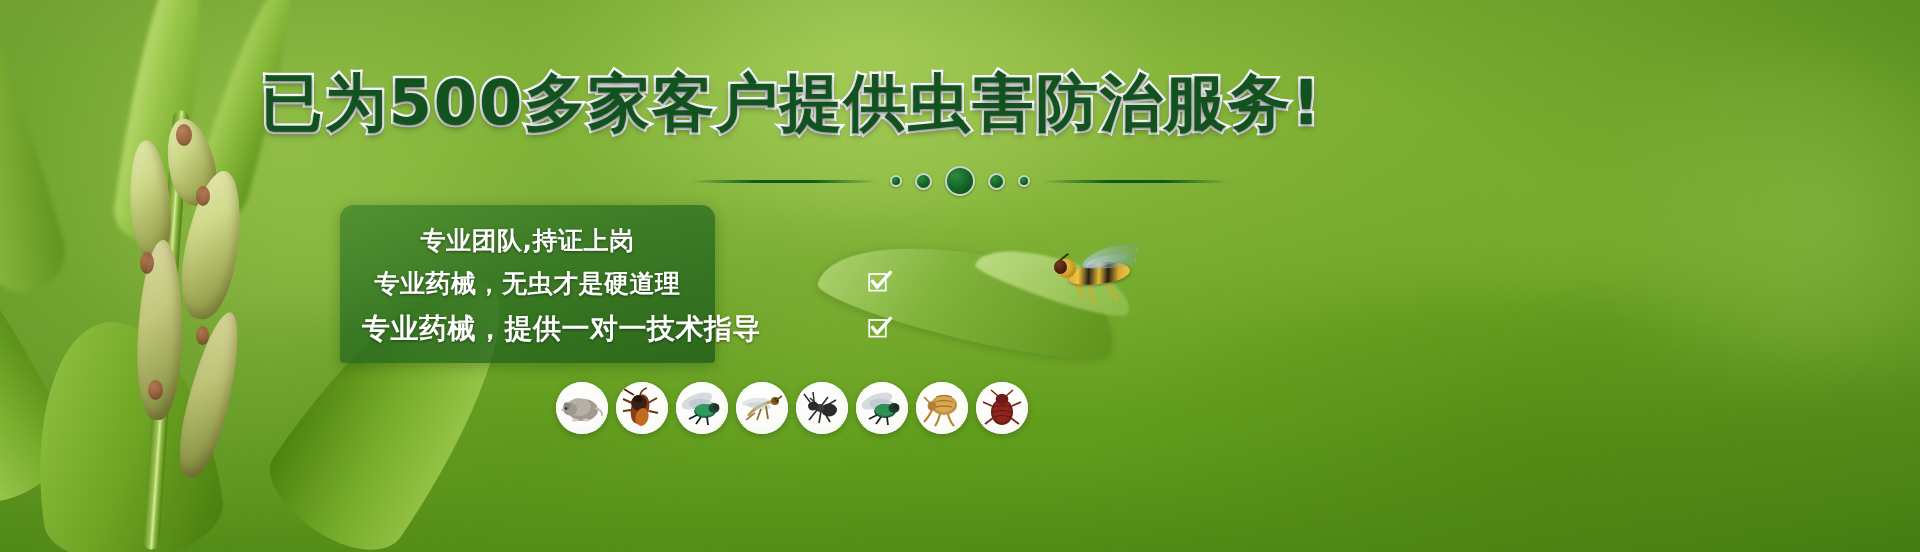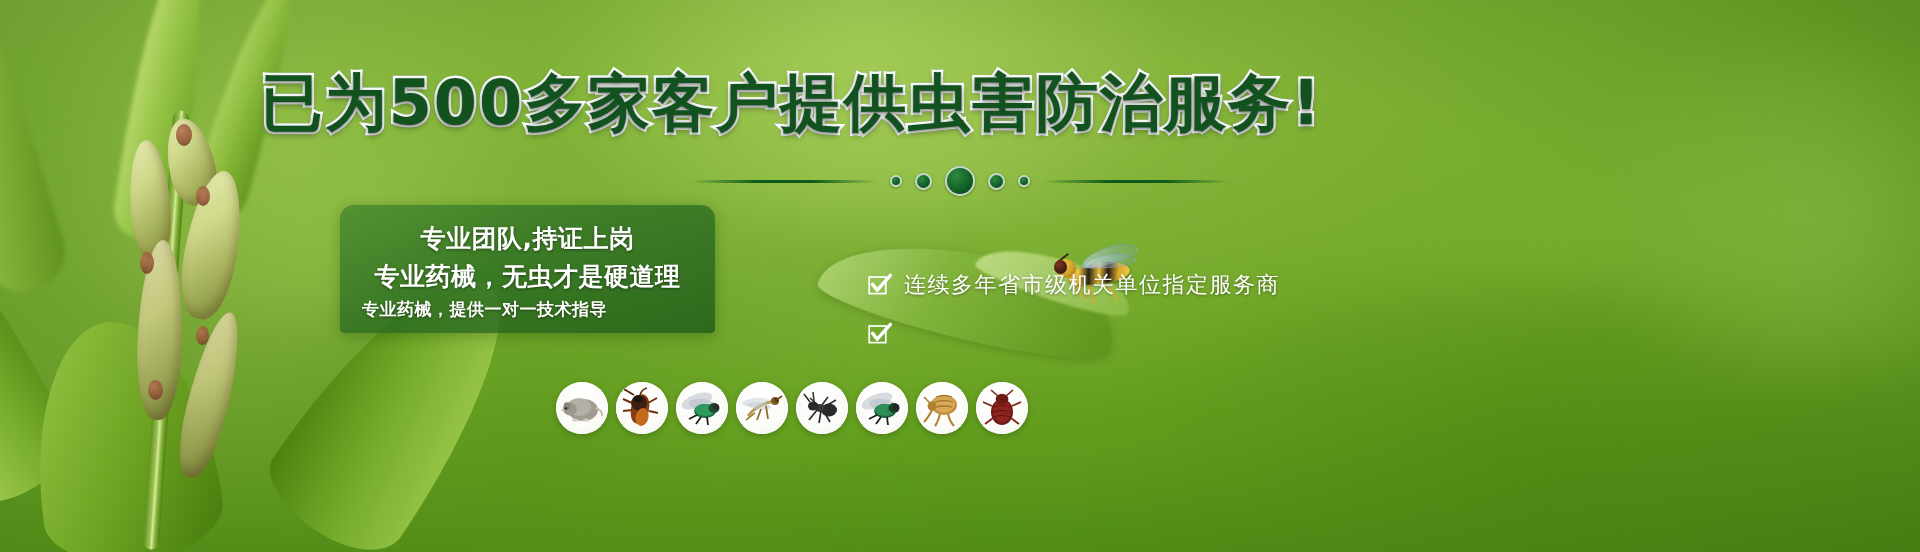--- a/index.html
+++ b/index.html
@@ -165,36 +165,36 @@
   .dot-md { width:17px; height:17px; }
   .dot-lg { width:30px; height:30px; }
   .rule {
     height:3px; width:186px;
     background:linear-gradient(90deg, rgba(10,70,20,0) 0%, #0d5a1c 35%, #0d5a1c 65%, rgba(10,70,20,0) 100%);
     border-radius:2px;
   }
 
   
   .panel {
-    position:absolute; left:340px; top:205px; width:375px; height:128px;
+    position:absolute; left:340px; top:205px; width:375px; height:158px;
     background:linear-gradient(160deg, rgba(48,120,40,.62) 0%, rgba(36,104,32,.72) 45%, rgba(28,88,24,.78) 100%);
     border-radius:14px 14px 4px 4px;
     box-shadow:0 3px 14px rgba(15,50,8,.28);
     padding:14px 22px 10px 22px;
     display:flex; flex-direction:column; justify-content:space-around;
   }
   .panel-line {
     color:#ffffff; font-weight:700; white-space:nowrap;
     font-family:"DejaVu Sans", sans-serif;
     text-shadow:0 1px 3px rgba(0,0,0,.45);
     letter-spacing:.5px;
   }
   .pl-1 { font-size:25px; text-align:center; }
   .pl-2 { font-size:25px; text-align:center; }
-  .pl-3 { font-size:17px; text-align:left; }
+  .pl-3 { font-size:28px; text-align:right; }
 
   
   .checklist {
     position:absolute; left:868px; top:270px; width:520px;
     display:flex; flex-direction:column; gap:22px;
   }
   .check-row { display:flex; align-items:center; gap:12px; white-space:nowrap; }
   .check-box { width:24px; height:24px; flex:0 0 24px; position:relative; }
   .check-box svg { display:block; }
   .check-text {
@@ -290,21 +290,20 @@
   </div>
 
   <div class="checklist">
     <div class="check-row">
       <span class="check-box">
         <svg width="24" height="24" viewBox="0 0 24 24">
           <rect x="1.2" y="4" width="16.6" height="16.6" fill="none" stroke="#ffffff" stroke-width="1.7"></rect>
           <path d="M4.6 11.4 L9.2 17.2 L22.4 2.4" fill="none" stroke="#ffffff" stroke-width="3.4" stroke-linecap="round" stroke-linejoin="round"></path>
         </svg>
       </span>
-      <span class="check-text">连续多年省市级机关单位指定服务商</span>
     </div>
     <div class="check-row">
       <span class="check-box">
         <svg width="24" height="24" viewBox="0 0 24 24">
           <rect x="1.2" y="4" width="16.6" height="16.6" fill="none" stroke="#ffffff" stroke-width="1.7"></rect>
           <path d="M4.6 11.4 L9.2 17.2 L22.4 2.4" fill="none" stroke="#ffffff" stroke-width="3.4" stroke-linecap="round" stroke-linejoin="round"></path>
         </svg>
       </span>
     </div>
   </div>

